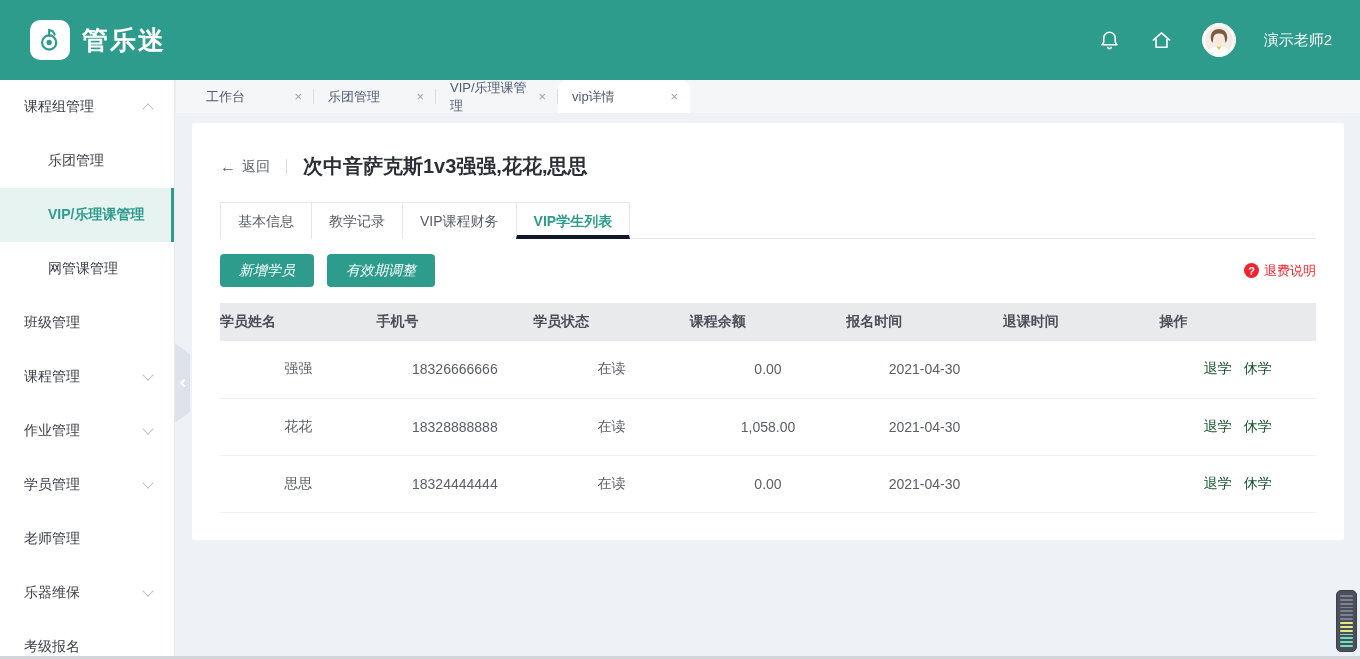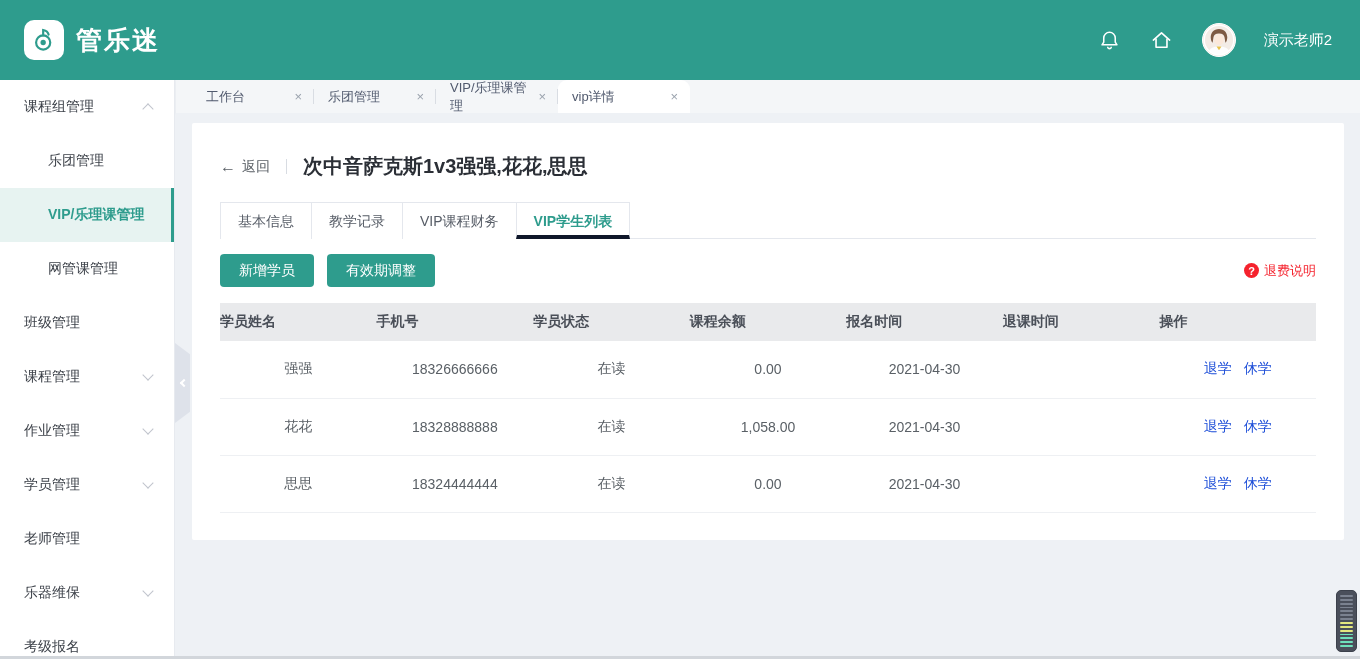--- a/index.html
+++ b/index.html
@@ -1,21 +1,21 @@
 <!DOCTYPE html>
 <html><head>
 <meta charset="utf-8">
 <style>
   * { margin:0; padding:0; box-sizing:border-box; }
   html,body { width:1360px; height:659px; overflow:hidden; }
   body { font-family:"Liberation Sans","DejaVu Sans",sans-serif; background:#eef1f5; position:relative; }
 
   
   .navbar { position:absolute; top:0; left:0; width:1360px; height:80px; background:#2e9c8d;
-            display:flex; align-items:center; padding:0 28px 0 24px; z-index:20; }
+            display:flex; align-items:center; padding:0 28px 0 30px; z-index:20; }
   .logo-box { width:40px; height:40px; background:#fff; border-radius:10px; display:flex;
               align-items:center; justify-content:center; flex:0 0 auto; }
   .brand-name { color:#fff; font-size:26px; font-weight:700; margin-left:12px; letter-spacing:2px; }
   .main-nav { display:flex; align-items:center; gap:38px; margin-left:68px; }
   .nav-item { position:relative; color:#fff; font-size:15px; font-weight:600; padding:10px 2px;
               cursor:pointer; white-space:nowrap; }
   .nav-item.active { background:#fff; color:#2e9c8d; padding:10px 22px; border-radius:6px; }
   .nav-dot { position:absolute; top:2px; right:-10px; width:9px; height:9px; border-radius:50%;
              background:#f56c6c; }
   .nav-right { margin-left:auto; display:flex; align-items:center; gap:28px; }
@@ -66,32 +66,32 @@
   .page-title { font-size:20px; font-weight:700; color:#2b2f36; }
 
   .ptabs { display:flex; margin-top:22px; border-bottom:1px solid #e4e7ed; }
   .ptab { height:37px; line-height:36px; padding:0 17px; font-size:14px; color:#565c66;
           border:1px solid #e4e7ed; border-bottom:none; margin-right:-1px; margin-bottom:-1px;
           background:#fff; cursor:pointer; position:relative; }
   .ptab.active { color:#2e9c8d; font-weight:700; border-bottom:4px solid #0f172a; z-index:2; }
 
   .btn-row { margin-top:15px; display:flex; align-items:center; }
   .btn { background:#2e9c8d; color:#fff; border:none; font-size:14px; height:33px; padding:0 19px;
-         border-radius:4px; cursor:pointer; margin-right:13px; font-family:inherit; }
+         border-radius:4px; cursor:pointer; margin-right:13px; font-family:inherit;font-style:italic; }
   .refund-note { margin-left:auto; display:flex; align-items:center; gap:5px; color:#f5222d;
                  font-size:13px; cursor:pointer; }
   .qmark { width:15px; height:15px; border-radius:50%; background:#f5222d; color:#fff; font-size:11px;
            font-weight:700; display:flex; align-items:center; justify-content:center; }
 
   table.students { width:100%; border-collapse:collapse; margin-top:16px; table-layout:fixed; }
   table.students th { background:#e9eaec; height:38px; font-size:14px; color:#4a4f58; font-weight:700;
                       text-align:left; }
   table.students td { height:57px; font-size:14px; color:#5a6066; text-align:center;
                       border-bottom:1px solid #eef0f3; }
-  .op-link { color:#1d4ed8; text-decoration:none; cursor:pointer; margin:0 6px; }
+  .op-link { color:#14532d; text-decoration:none; cursor:pointer; margin:0 6px; }
 
   
   .meter { position:absolute; right:3px; bottom:7px; width:21px; height:62px; background:#4a4f5b;
            border:1px solid #3c414c; border-radius:5px; z-index:40; display:flex; flex-direction:column;
            align-items:center; justify-content:flex-end; padding:4px 0; gap:2px; }
   .meter .bar { width:13px; height:2px; border-radius:1px; }
   .bottom-strip { position:absolute; left:0; right:0; bottom:0; height:3px; background:#d2d6db; z-index:50; }
 </style>
 </head>
 <body>

